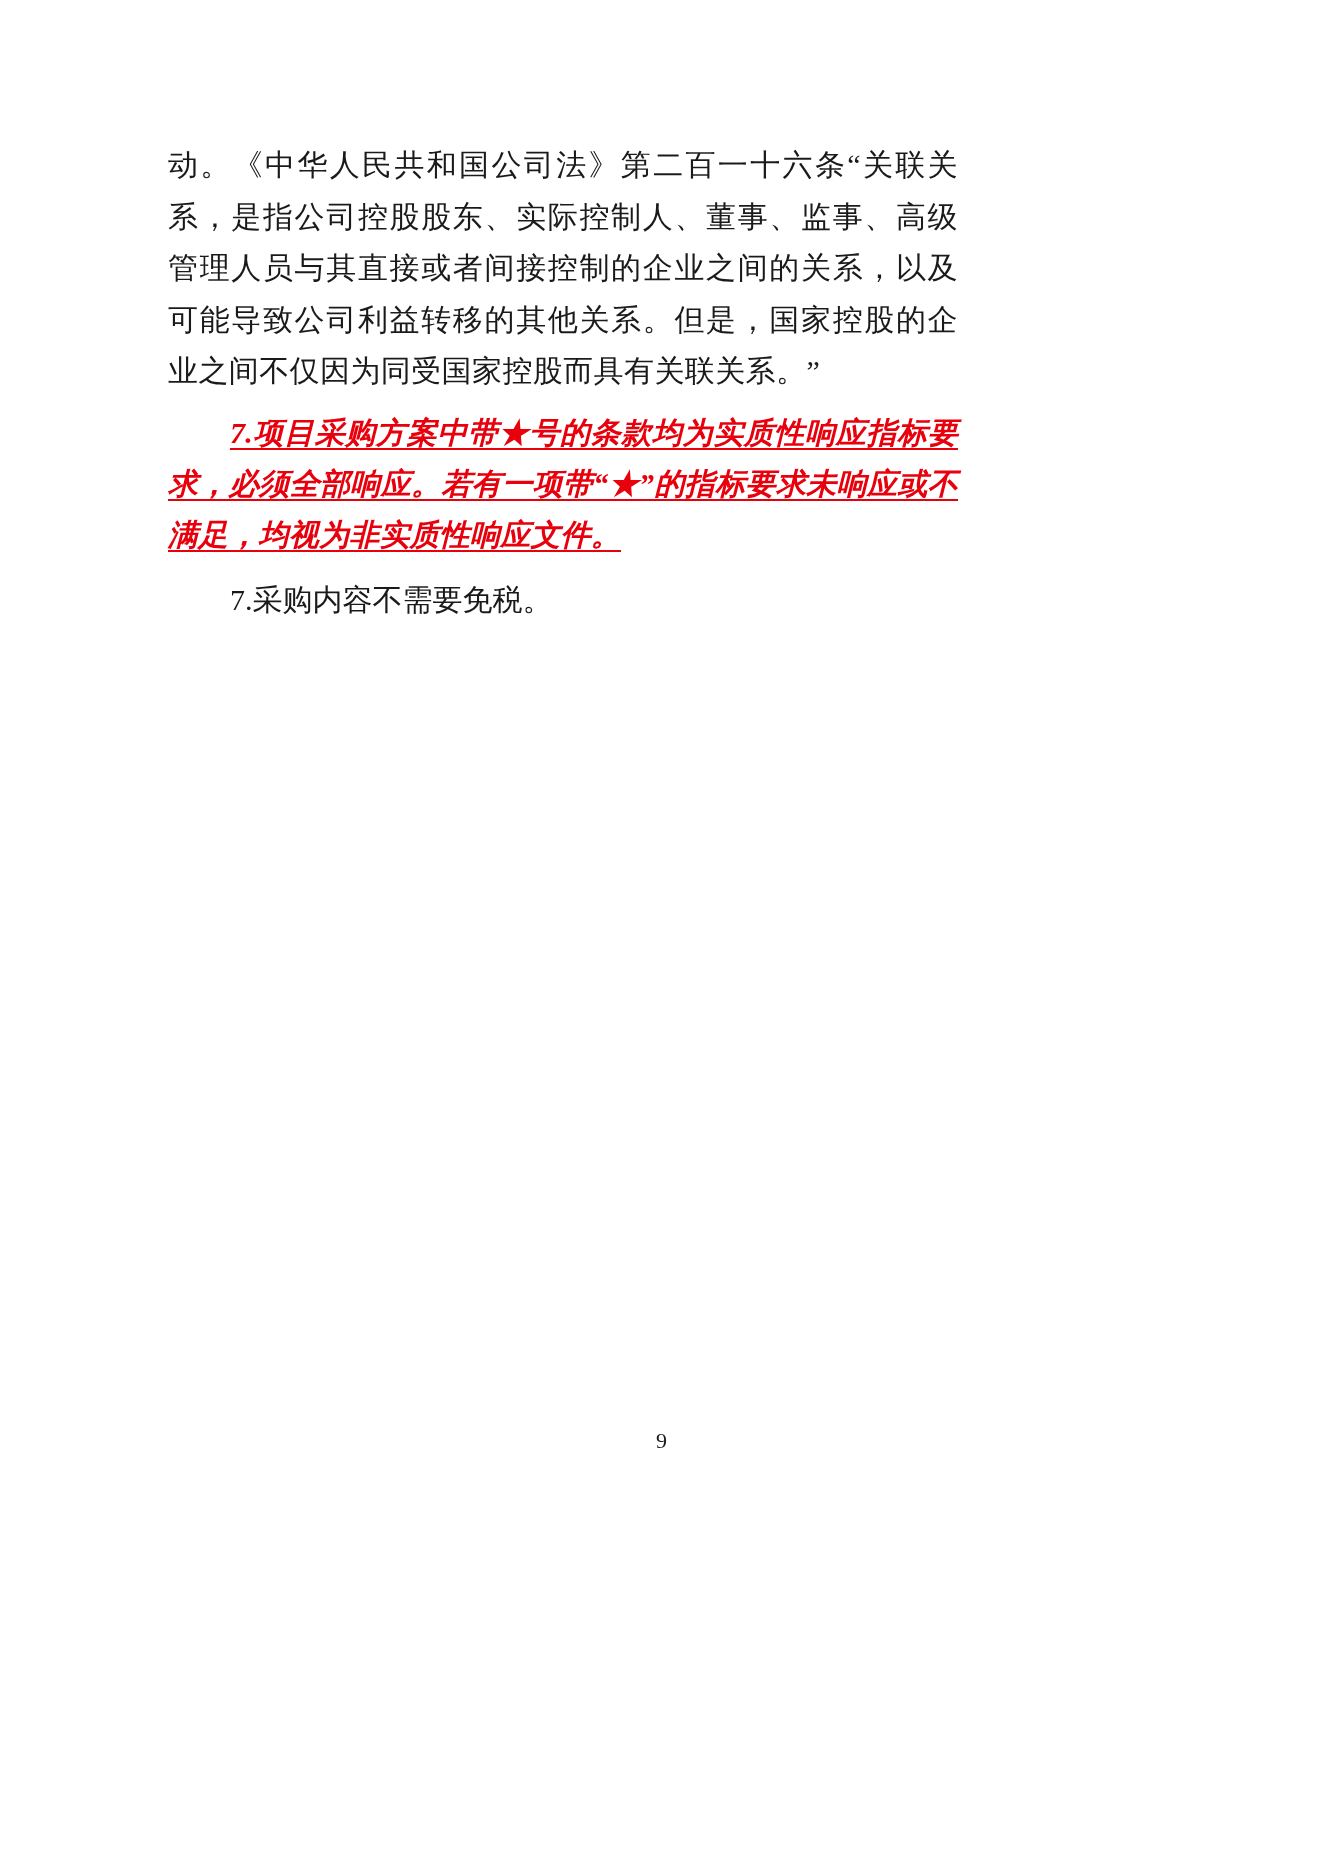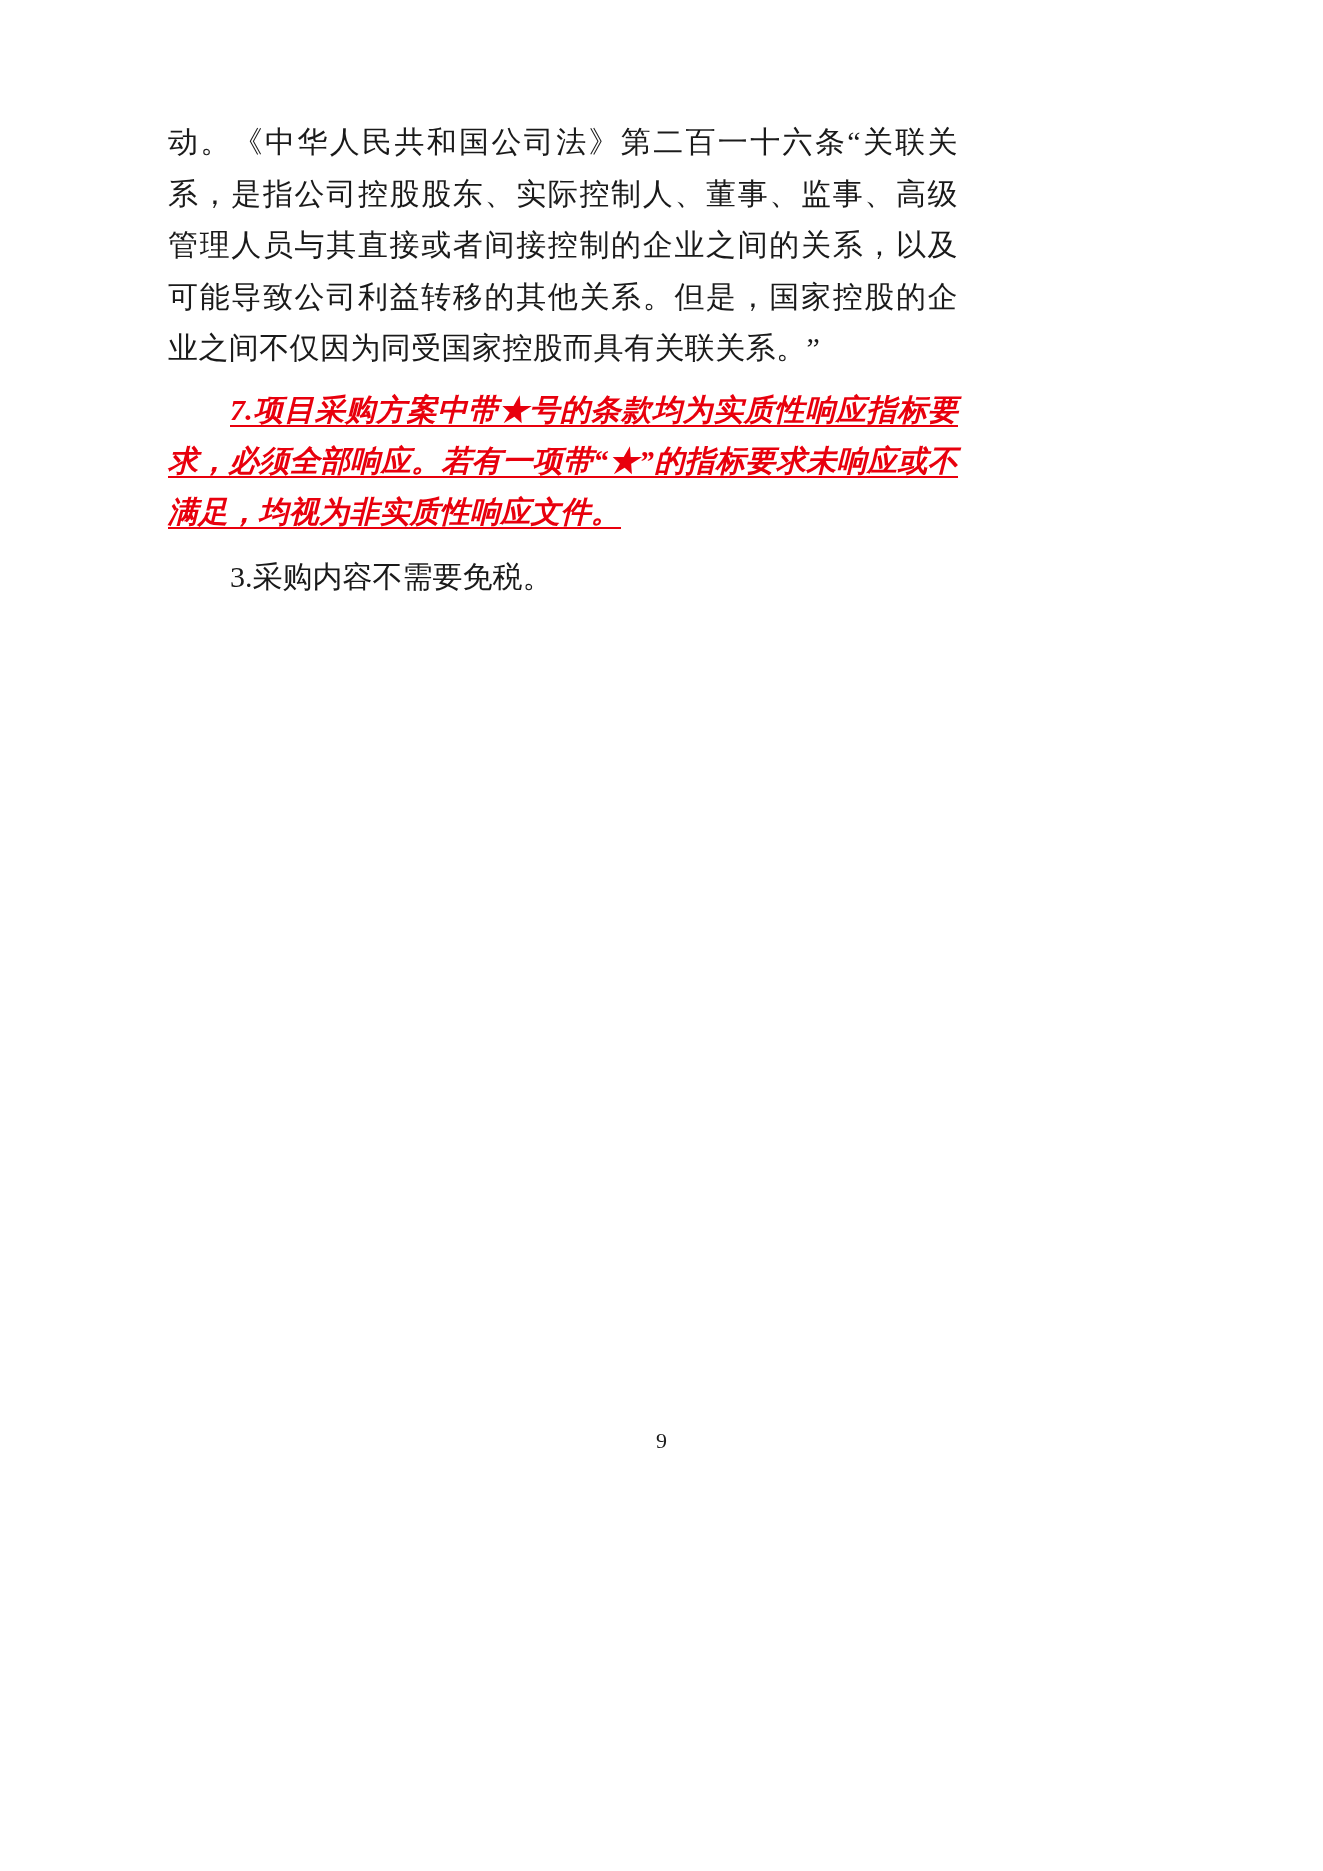--- a/index.html
+++ b/index.html
@@ -11,21 +11,21 @@
     position: relative;
     width: 1323px;
     height: 1871px;
     background: #ffffff;
     font-family: "Liberation Serif", "DejaVu Serif", serif;
     overflow: hidden;
   }
   .content {
     position: absolute;
     left: 168px;
-    top: 116px;
+    top: 139px;
     width: 790px;
   }
   .para {
     margin: 0;
     font-size: 30px;
     line-height: 1.72;
     color: #1a1a1a;
     text-align: justify;
     text-justify: inter-ideograph;
     letter-spacing: 0.4px;
@@ -69,18 +69,18 @@
 </head>
 <body>
 
 <div class="page">
   <div class="content">
 
     <p class="para first">动。《中华人民共和国公司法》第二百一十六条“关联关系，是指公司控股股东、实际控制人、董事、监事、高级管理人员与其直接或者间接控制的企业之间的关系，以及可能导致公司利益转移的其他关系。但是，国家控股的企业之间不仅因为同受国家控股而具有关联关系。”</p>
 
     <p class="highlight">7.项目采购方案中带★号的条款均为实质性响应指标要求，必须全部响应。若有一项带“★”的指标要求未响应或不满足，均视为非实质性响应文件。</p>
 
-    <p class="para-plain">3.采购内容不需要免税。</p>
+    <p class="para-plain">7.采购内容不需要免税。</p>
 
   </div>
 
   <div class="page-number">9</div>
 </div>
 
 </body></html>

